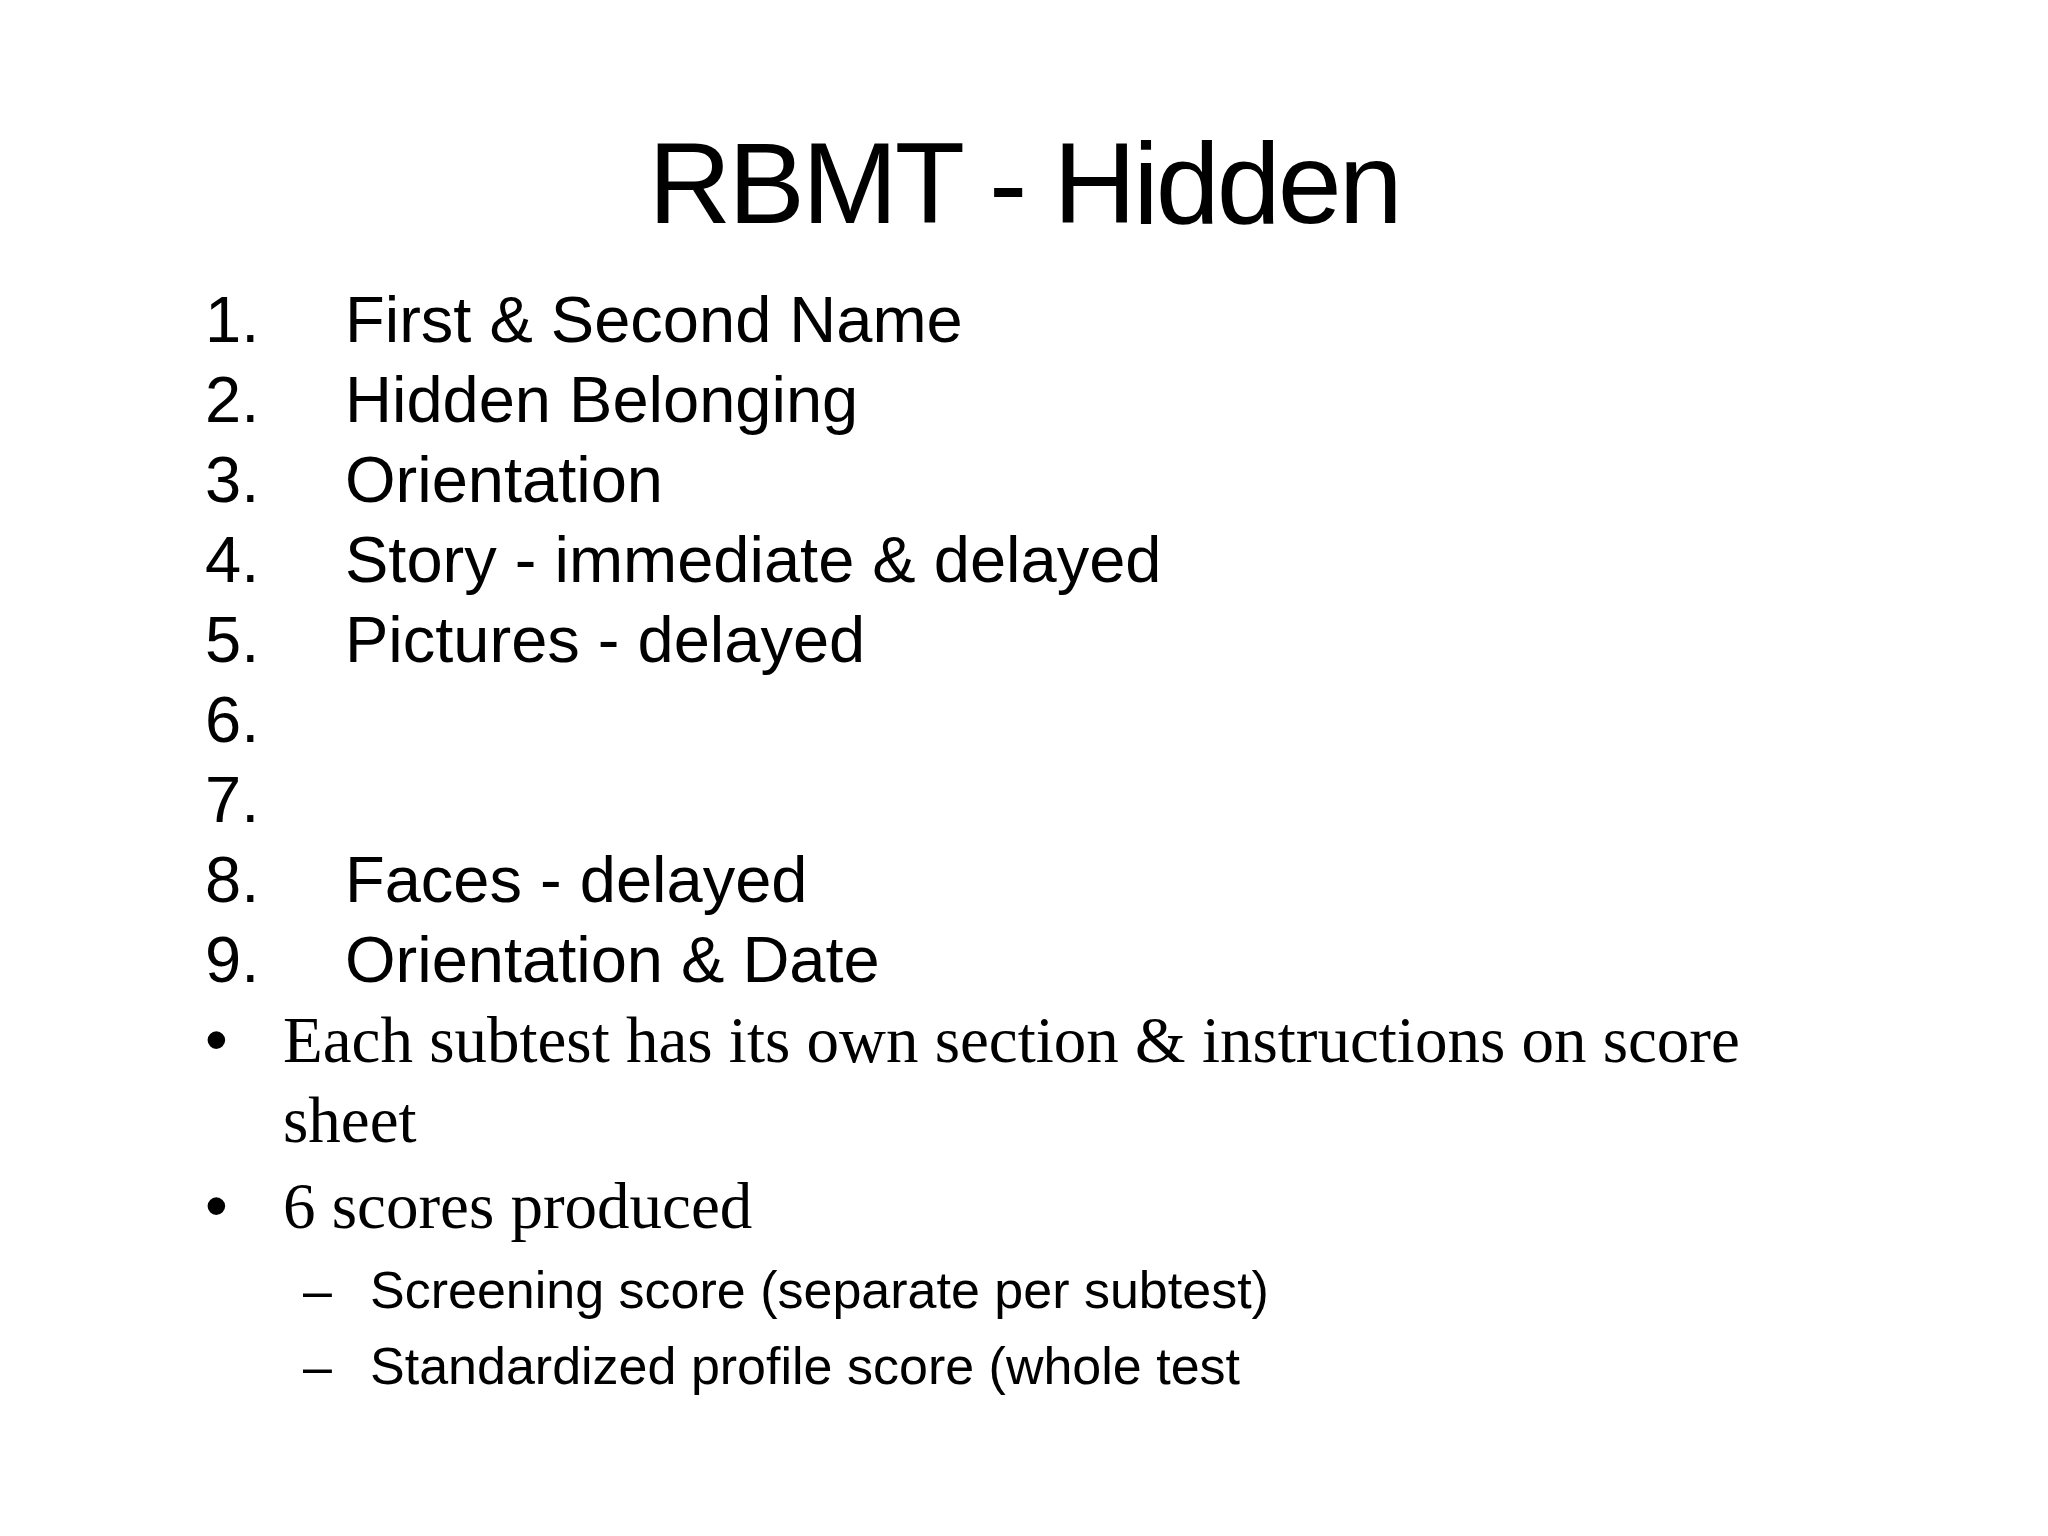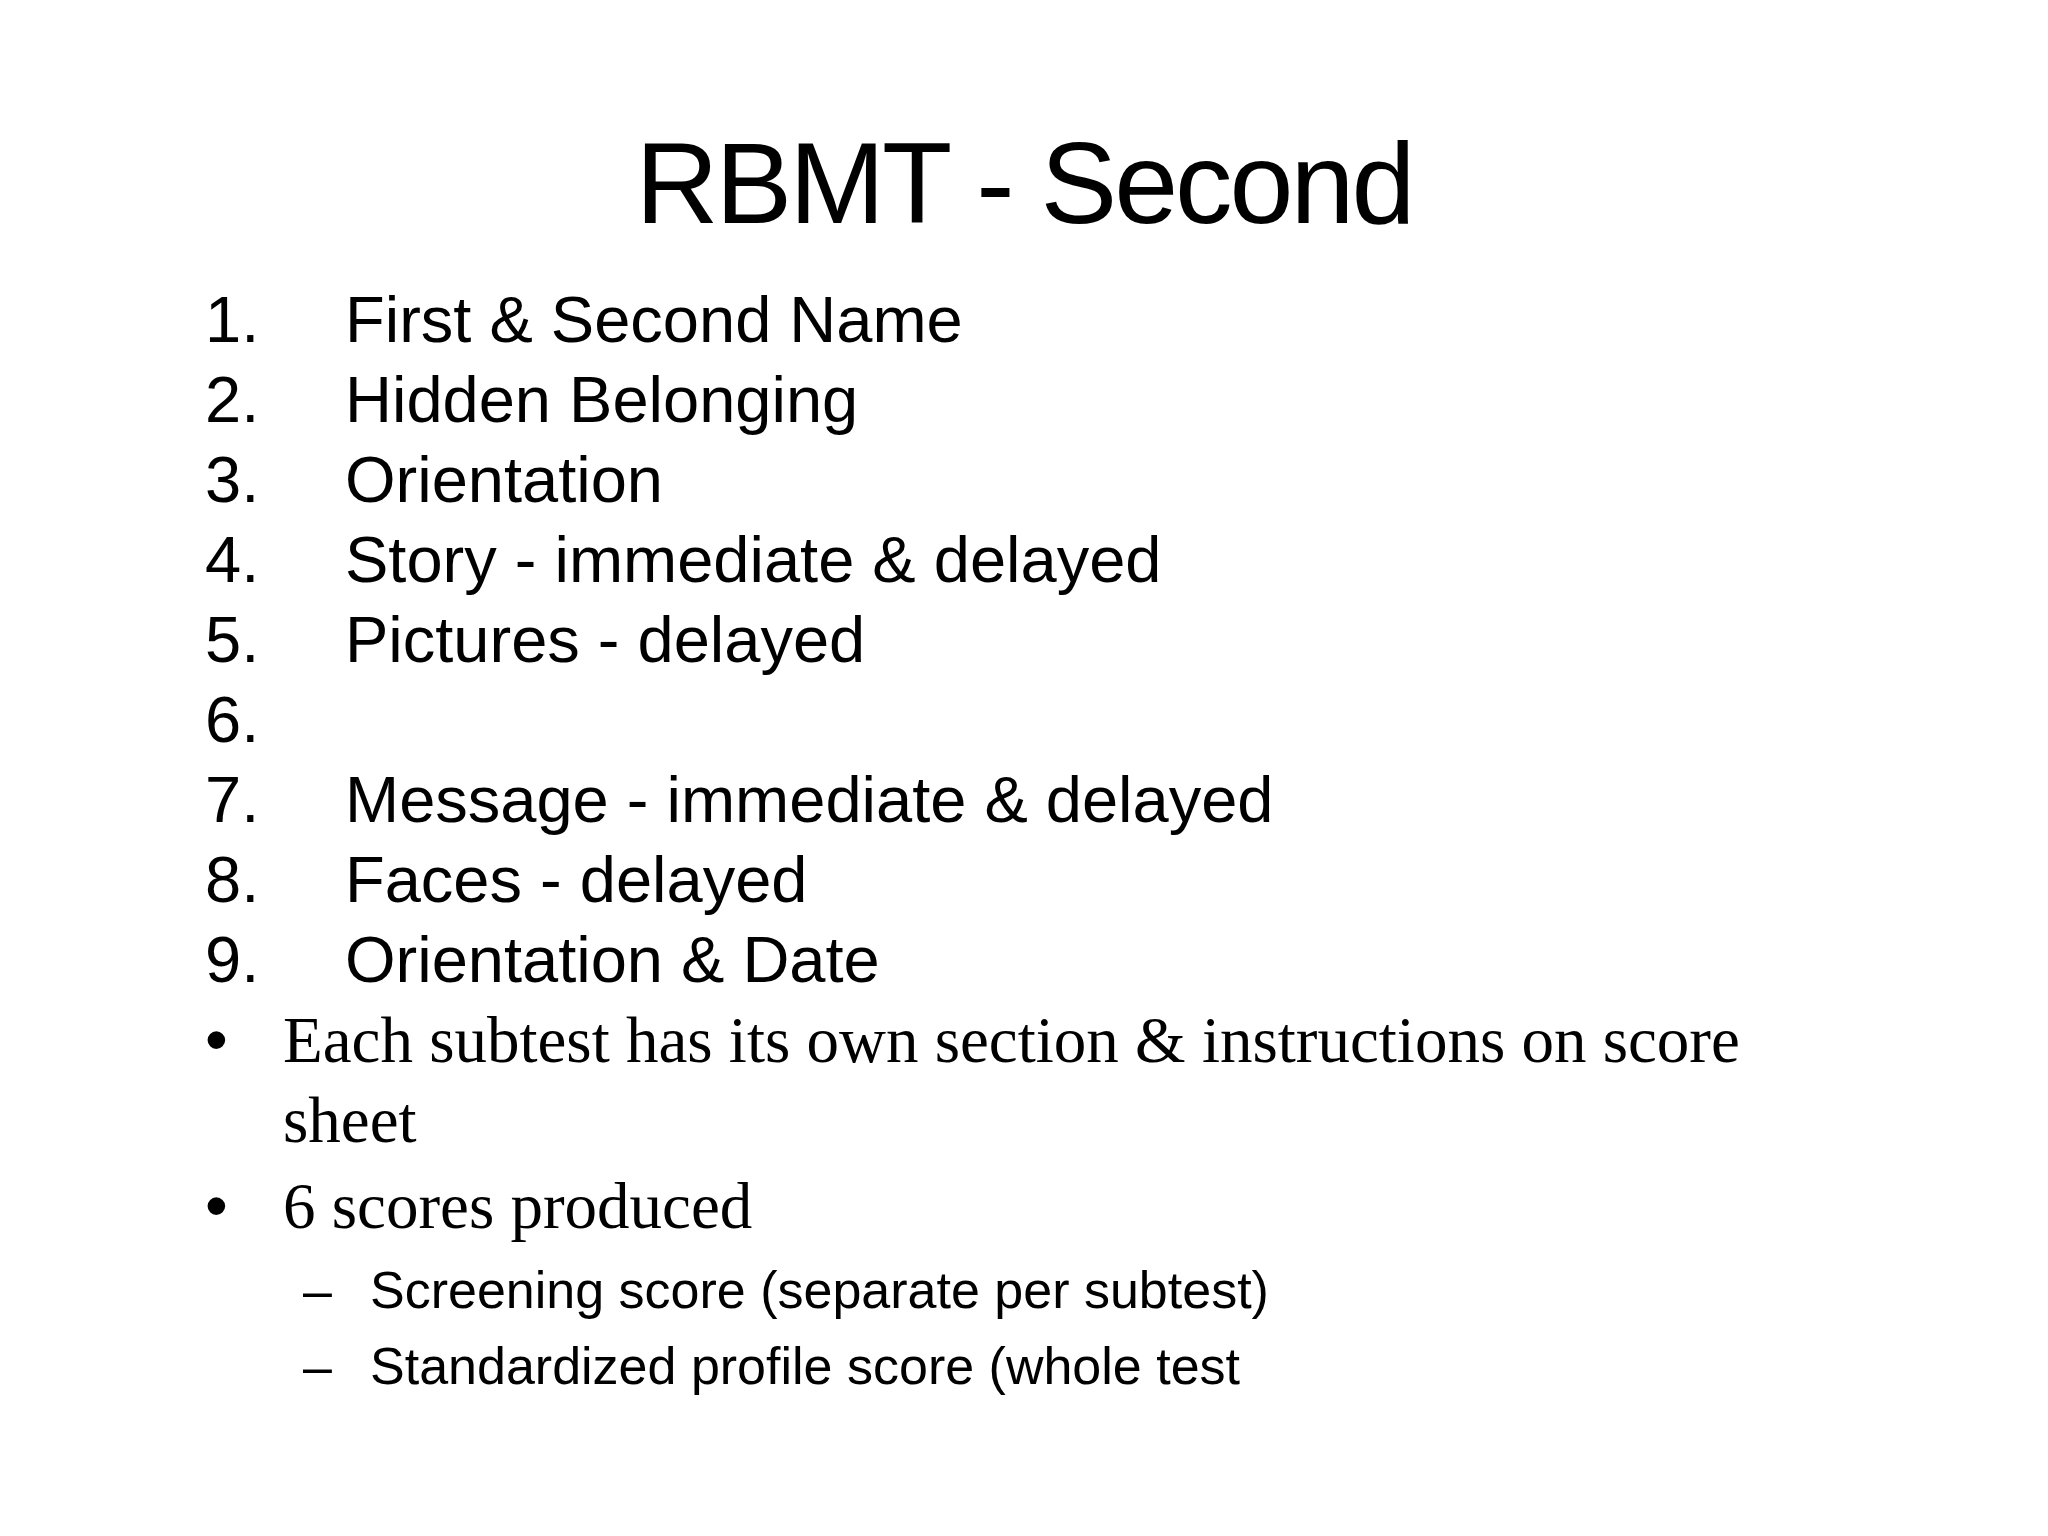--- a/index.html
+++ b/index.html
@@ -70,21 +70,21 @@
   }
   .sub-marker {
     flex: 0 0 67px;
   }
 </style>
 </head>
 <body>
 
 <div class="slide">
 
-  <div class="title">RBMT - Second</div>
+  <div class="title">RBMT - Hidden</div>
 
   <div class="content">
 
     <div class="numbered-list">
       <div class="num-row">
         <span class="num-marker">1.</span>
         <span class="num-text">First &amp; Second Name</span>
       </div>
       <div class="num-row">
         <span class="num-marker">2.</span>
@@ -100,21 +100,20 @@
       </div>
       <div class="num-row">
         <span class="num-marker">5.</span>
         <span class="num-text">Pictures - delayed</span>
       </div>
       <div class="num-row">
         <span class="num-marker">6.</span>
       </div>
       <div class="num-row">
         <span class="num-marker">7.</span>
-        <span class="num-text">Message - immediate &amp; delayed</span>
       </div>
       <div class="num-row">
         <span class="num-marker">8.</span>
         <span class="num-text">Faces - delayed</span>
       </div>
       <div class="num-row">
         <span class="num-marker">9.</span>
         <span class="num-text">Orientation &amp; Date</span>
       </div>
     </div>

